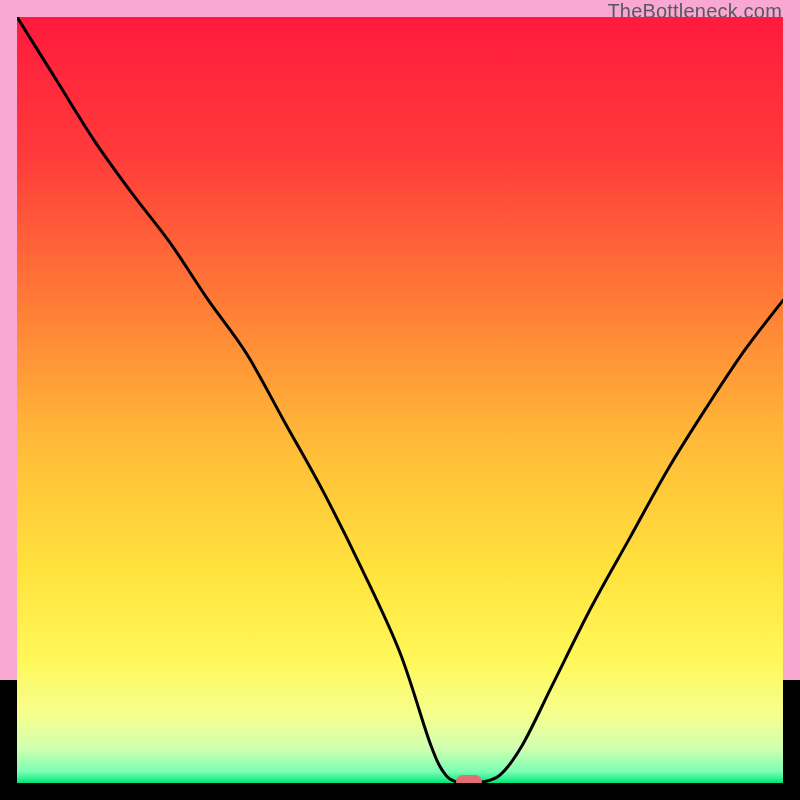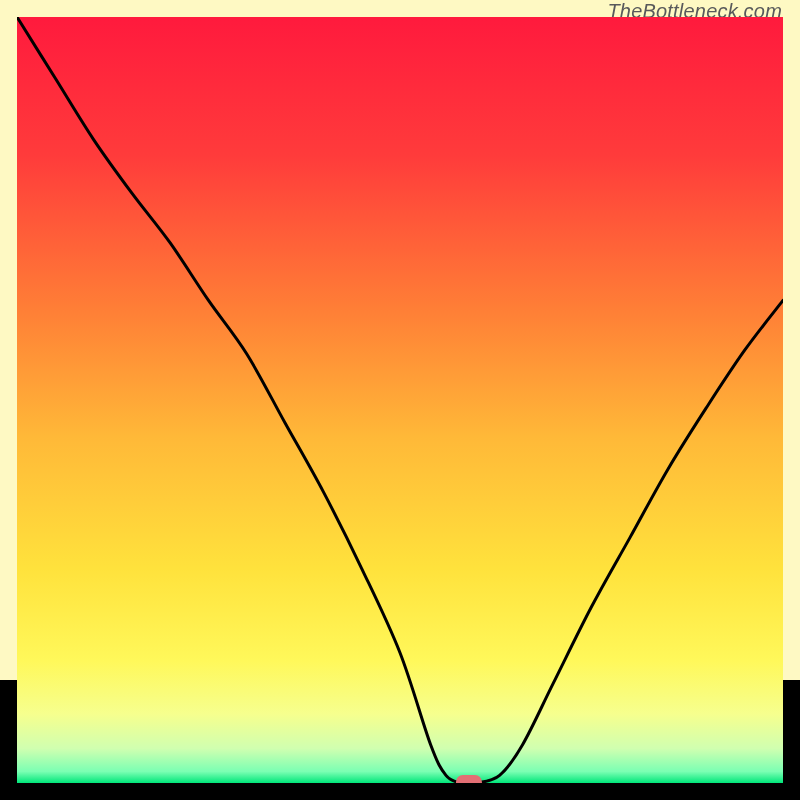--- a/index.html
+++ b/index.html
@@ -7,22 +7,21 @@
     padding: 0;
     width: 800px;
     height: 800px;
     background: #000;
     overflow: hidden;
   }
   .frame {
     position: relative;
     width: 800px;
     height: 680px;
-    background: #fef9c3;
-    font-style: italic;
+    background: #f9a8d4;
   }
   .plot {
     position: absolute;
     left: 17px;
     top: 17px;
     width: 766px;
     height: 766px;
   }
   .watermark {
     position: absolute;

